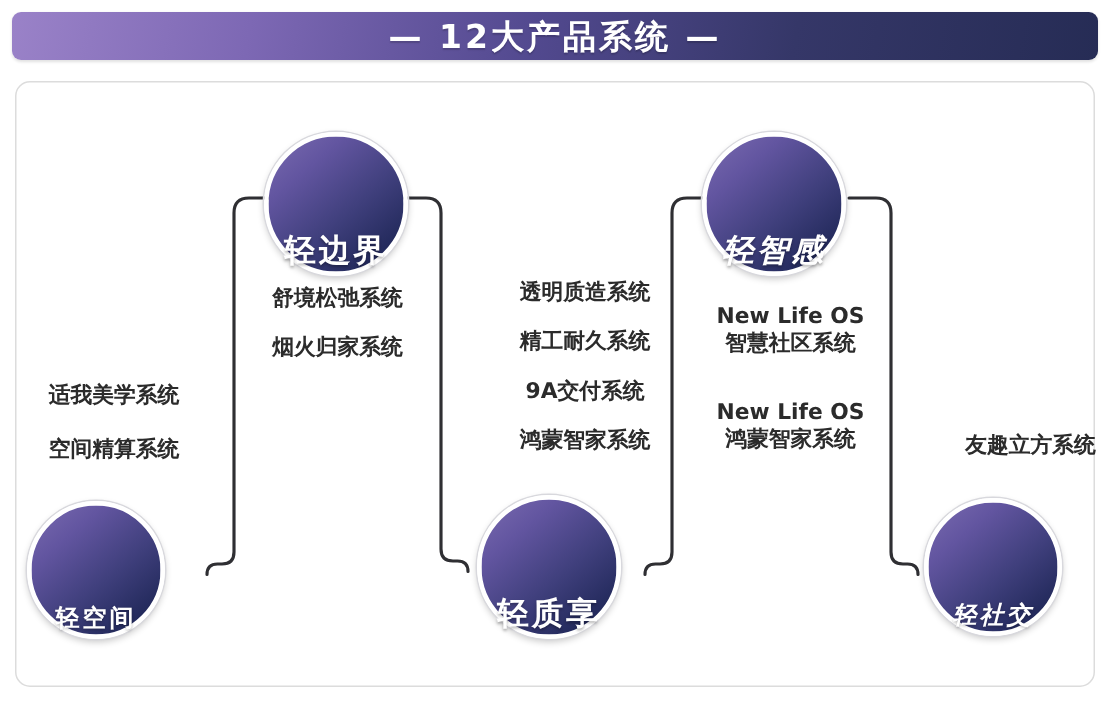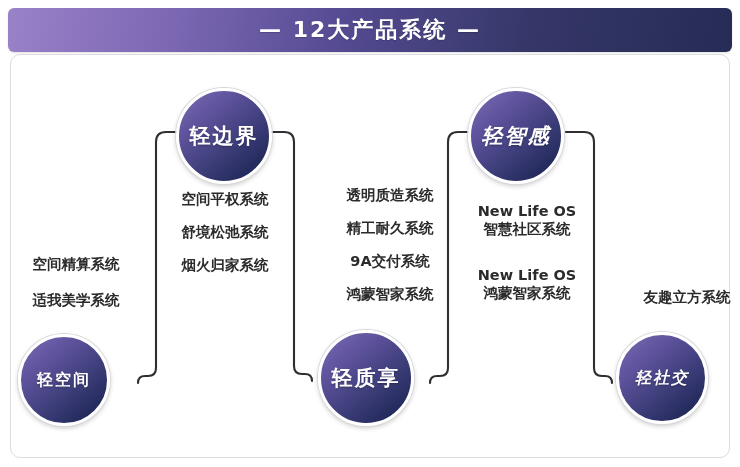--- a/index.html
+++ b/index.html
@@ -12,25 +12,25 @@
   #root {
     position: relative;
     width: 740px; height: 467px;
     background: #ffffff;
   }
 
   
   .banner {
     position: absolute;
     left: 8px; top: 8px;
-    width: 724px; height: 44px;
+    width: 724px; height: 32px;
     border-radius: 6px;
     background: linear-gradient(100deg, #9a82c8 0%, #7d68b4 22%, #52498f 48%, #353768 72%, #262c55 100%);
     display: flex;
-    align-items: center;
+    align-items: flex-end;
     justify-content: center;
     box-shadow: 0 1px 2px rgba(0,0,0,0.12);
   }
   .banner-title {
     color: #ffffff;
     font-size: 22px;
     font-weight: 700;
     letter-spacing: 2px;
     white-space: nowrap;
     text-shadow: 0 1px 1px rgba(0,0,0,0.18);
@@ -55,21 +55,21 @@
   }
 
   
   .node {
     position: absolute;
     border-radius: 50%;
     background: linear-gradient(140deg, #7a6bb0 0%, #6255a0 26%, #3f3f7c 58%, #232a5c 85%, #1d2553 100%);
     border: 3px solid #ffffff;
     box-shadow: 0 0 0 1px #d8d8dd, 0 2px 5px rgba(0,0,0,0.22);
     display: flex;
-    align-items: center;
+    align-items: flex-end;
     justify-content: center;
     color: #ffffff;
     font-weight: 700;
     letter-spacing: 2px;
     text-shadow: 0 1px 2px rgba(0,0,0,0.30);
     z-index: 3;
   }
   .node-big  { width: 96px; height: 96px; font-size: 21px; }
   .node-med  { width: 92px; height: 92px; font-size: 16px; }
 
@@ -162,31 +162,28 @@
   <div class="node node-big" id="node-qingzhigan">
     <span>轻智感</span>
   </div>
 
   <div class="node node-med" id="node-qingshejiao">
     <span>轻社交</span>
   </div>
 
   <div class="col" id="col-qingkongjian">
     <div class="leaf">
+      <span>适我美学系统</span>
+    </div>
+    <div class="leaf">
       <span>空间精算系统</span>
     </div>
-    <div class="leaf">
-      <span>适我美学系统</span>
-    </div>
   </div>
 
   <div class="col" id="col-qingbianjie">
-    <div class="leaf">
-      <span>空间平权系统</span>
-    </div>
     <div class="leaf">
       <span>舒境松弛系统</span>
     </div>
     <div class="leaf">
       <span>烟火归家系统</span>
     </div>
   </div>
 
   <div class="col" id="col-qingzhixiang">
     <div class="leaf">

